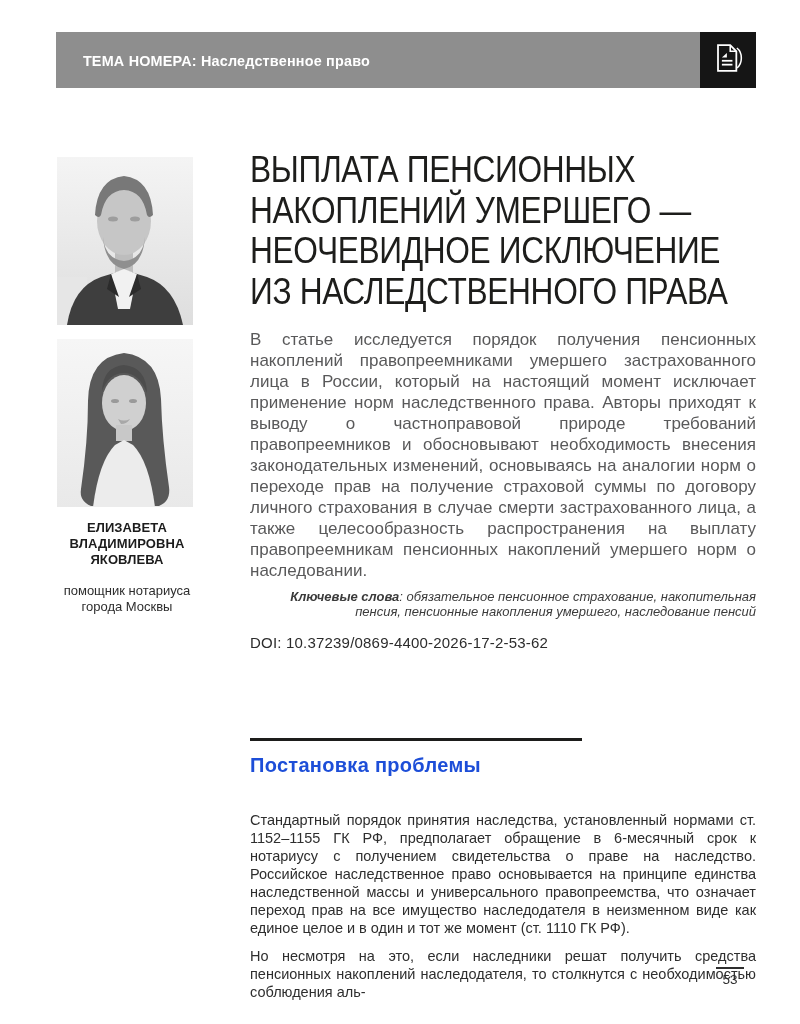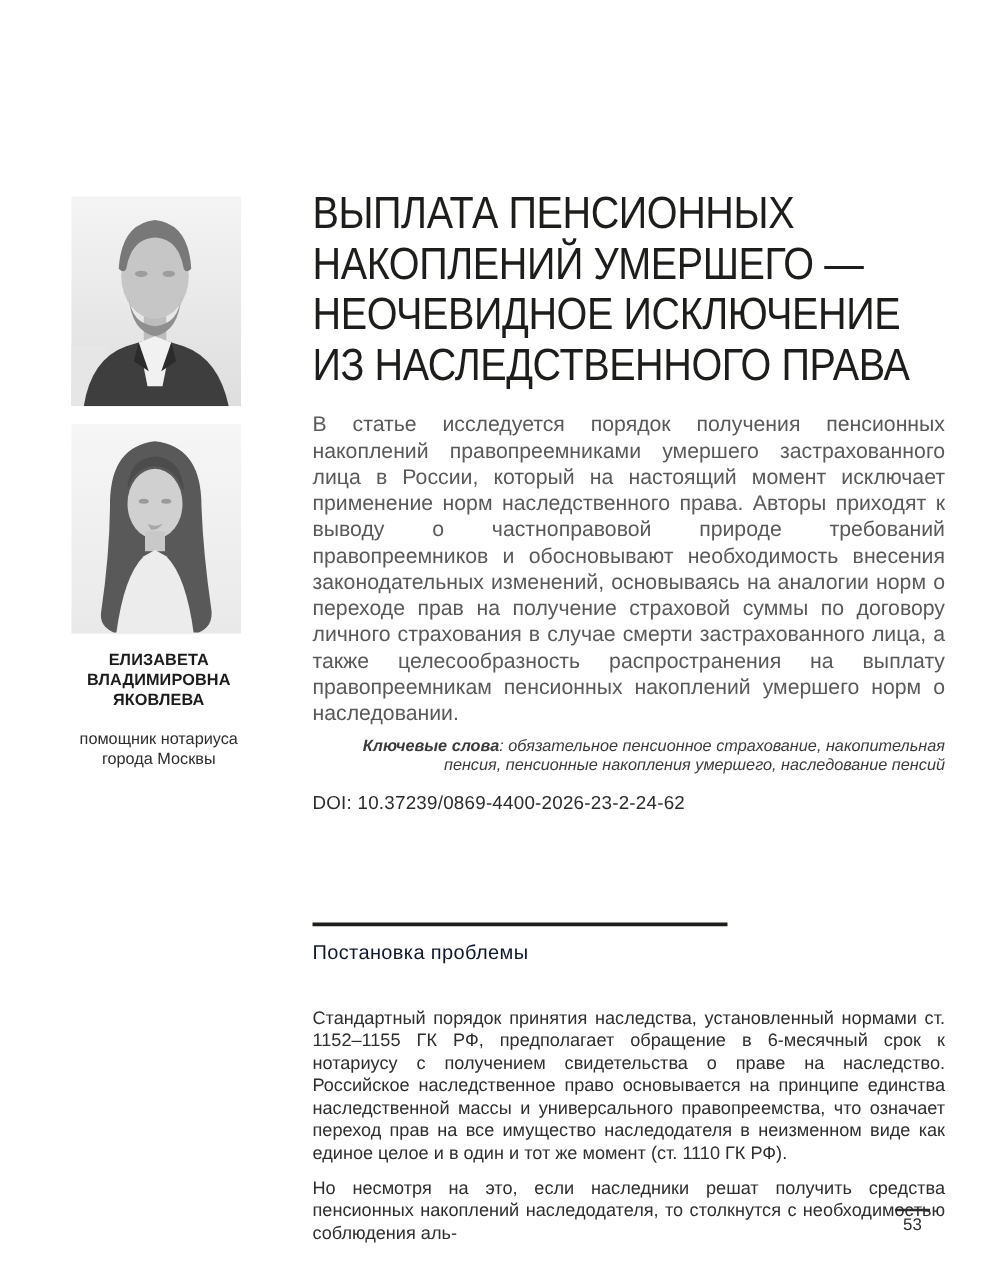--- a/index.html
+++ b/index.html
@@ -52,39 +52,54 @@
     margin-top: 9px; font-size: 13px; line-height: 14.5px;
     font-style: italic; text-align: right; color: #3b3b3b;
   }
   .kw-label { font-weight: bold; }
   .doi { margin-top: 15px; font-size: 15px; color: #2c2c2c; letter-spacing: 0.2px; }
 
   
   .problem-section { position: absolute; left: 250px; top: 738px; width: 506px; }
   .section-rule { width: 332px; height: 3px; background: #1d1d1b; }
   .section-heading {
-    margin-top: 13px; font-size: 16px; font-weight: normal;
-    color: #0f172a; letter-spacing: 0.3px;
+    margin-top: 13px; font-size: 20px; font-weight: bold;
+    color: #1d4ed8; letter-spacing: 0.3px;
   }
   .body-para {
     margin-top: 34px; font-size: 14.5px; line-height: 18px;
     text-align: justify; color: #2e2e2e;
   }
   .body-para + .body-para { margin-top: 10px; }
 
   
   .page-footer { position: absolute; right: 56px; top: 967px; width: 28px; text-align: center; }
   .footer-rule { width: 28px; height: 2px; background: #2e2e2e; }
   .page-number { margin-top: 3px; font-size: 13.5px; color: #2e2e2e; }
 </style>
 </head>
 <body>
 
 <div id="page">
 
+  <div class="header-bar">
+    <div class="header-label">ТЕМА НОМЕРА: Наследственное право</div>
+    <div class="header-icon-box">
+      <span>
+        <svg width="30" height="32" viewBox="0 0 27 28" aria-hidden="true">
+          <path d="M21.5 5 q4 3 4 9 q0 6 -4 9" fill="none" stroke="#ffffff" stroke-width="1.4"></path>
+          <path d="M4.5 2.5 h11 l5.5 5.5 v17.5 h-16.5 z" fill="none" stroke="#ffffff" stroke-width="1.6"></path>
+          <path d="M15.5 2.5 v5.5 h5.5" fill="none" stroke="#ffffff" stroke-width="1.4"></path>
+          <path d="M8 13.5 l4.5 -4 v4 z" fill="#ffffff"></path>
+          <line x1="8" y1="16.5" x2="17.5" y2="16.5" stroke="#ffffff" stroke-width="1.6"></line>
+          <line x1="8" y1="20" x2="17.5" y2="20" stroke="#ffffff" stroke-width="1.6"></line>
+        </svg>
+      </span>
+    </div>
+  </div>
 
   <div class="left-col">
 
     <div>
       <svg class="photo-frame" viewBox="0 0 136 168">
         <defs>
           <linearGradient id="bg1" x1="0" y1="0" x2="0" y2="1">
             <stop offset="0" stop-color="#f4f4f4"></stop>
               <stop offset="1" stop-color="#dedede"></stop>
           </linearGradient>
@@ -130,21 +145,21 @@
 
   <div class="right-col">
     <div class="article-title">
       <div class="title-line">ВЫПЛАТА ПЕНСИОННЫХ</div>
       <div class="title-line">НАКОПЛЕНИЙ УМЕРШЕГО —</div>
       <div class="title-line">НЕОЧЕВИДНОЕ ИСКЛЮЧЕНИЕ</div>
       <div class="title-line">ИЗ НАСЛЕДСТВЕННОГО ПРАВА</div>
     </div>
     <div class="abstract">В статье исследуется порядок получения пенсионных накоплений правопреемниками умершего застрахованного лица в России, который на настоящий момент исключает применение норм наследственного права. Авторы приходят к выводу о частноправовой природе требований правопреемников и обосновывают необходимость внесения законодательных изменений, основываясь на аналогии норм о переходе прав на получение страховой суммы по договору личного страхования в случае смерти застрахованного лица, а также целесообразность распространения на выплату правопреемникам пенсионных накоплений умершего норм о наследовании.</div>
     <div class="keywords"><span class="kw-label">Ключевые слова</span><span>: обязательное пенсионное страхование, накопительная пенсия, пенсионные накопления умершего, наследование пенсий</span></div>
-    <div class="doi">DOI: 10.37239/0869-4400-2026-23-2-24-62</div>
+    <div class="doi">DOI: 10.37239/0869-4400-2026-17-2-53-62</div>
   </div>
 
   <div class="problem-section">
     <div class="section-rule"></div>
     <div class="section-heading">Постановка проблемы</div>
     <div class="body-para">Стандартный порядок принятия наследства, установленный нормами ст. 1152–1155 ГК РФ, предполагает обращение в 6-месячный срок к нотариусу с получением свидетельства о праве на наследство. Российское наследственное право основывается на принципе единства наследственной массы и универсального правопреемства, что означает переход прав на все имущество наследодателя в неизменном виде как единое целое и в один и тот же момент (ст. 1110 ГК РФ).</div>
     <div class="body-para">Но несмотря на это, если наследники решат получить средства пенсионных накоплений наследодателя, то столкнутся с необходимостью соблюдения аль-</div>
   </div>
 
   <div class="page-footer">

